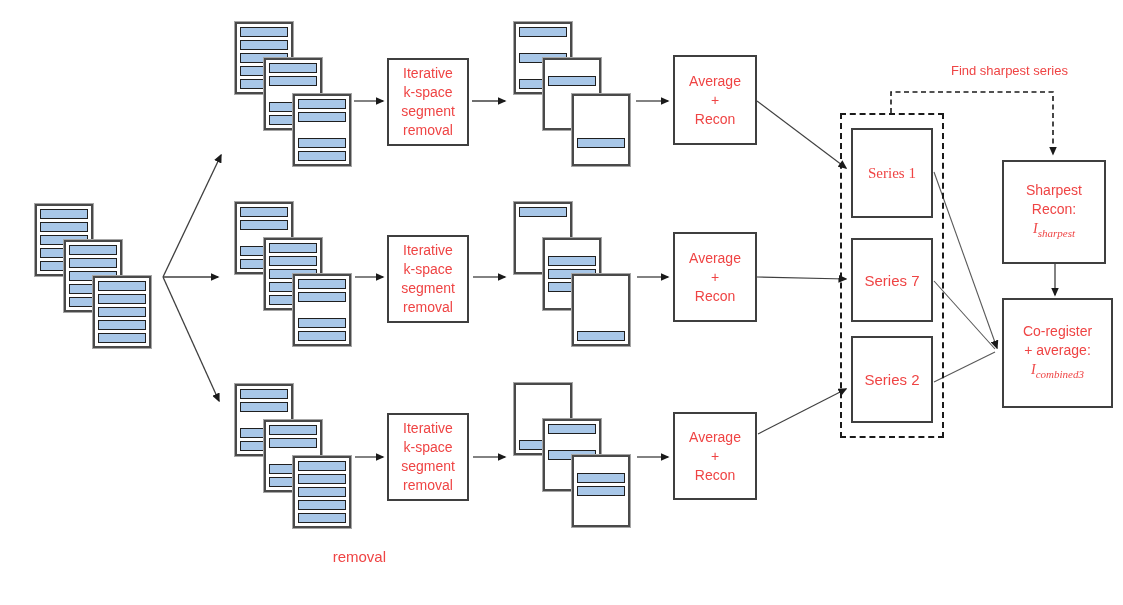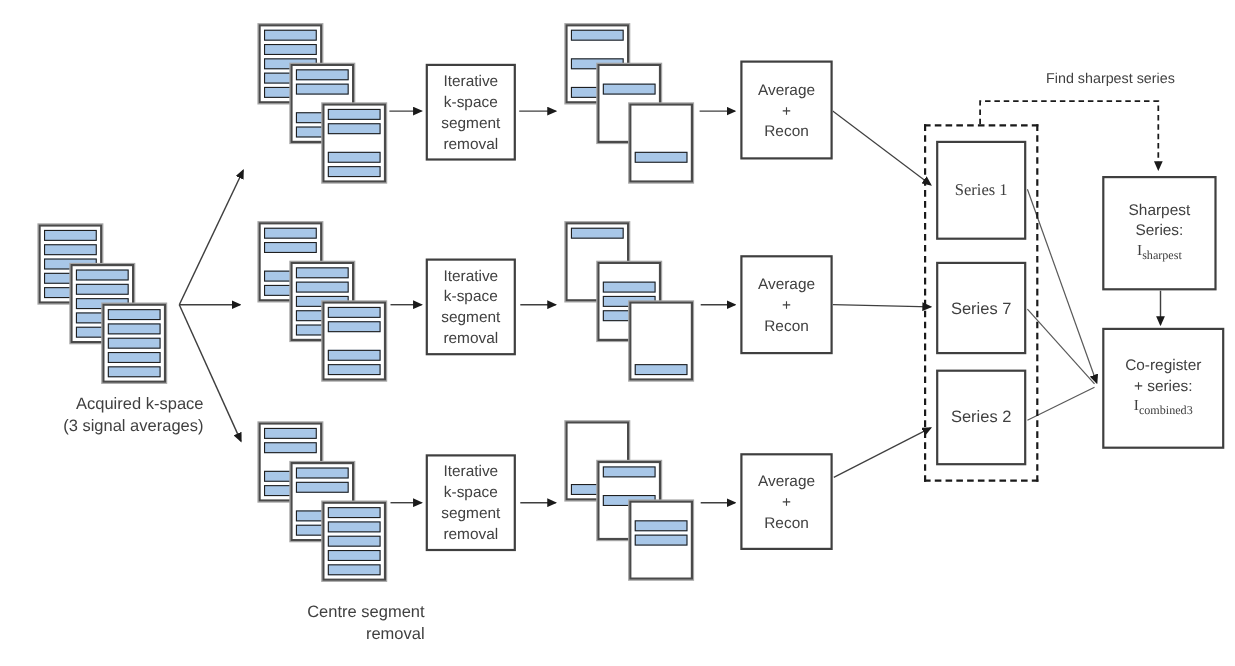--- a/index.html
+++ b/index.html
@@ -1,18 +1,18 @@
 <!DOCTYPE html>
 <html><head>
 <meta charset="utf-8">
 <style>
   html,body{margin:0;padding:0;background:#ffffff;}
   #canvas{
     position:relative;width:1123px;height:605px;background:#ffffff;
-    font-family:"Liberation Sans",sans-serif;color:#404040;overflow:hidden;
+    font-family:"Liberation Sans",sans-serif;color:#ef4444;overflow:hidden;
   }
   svg.connectors{position:absolute;left:0;top:0;width:1123px;height:605px;}
 
   
   .stack{position:absolute;}
   .card{
     position:absolute;width:58px;height:72px;box-sizing:border-box;
     background:#ffffff;border:2px solid #4a4a4a;box-shadow:0 0 0 1px #a6a6a6;
     padding:3px;display:flex;flex-direction:column;justify-content:space-between;
   }
@@ -23,21 +23,21 @@
   .node{
     position:absolute;box-sizing:border-box;background:#ffffff;
     border:2px solid #3f3f3f;display:flex;flex-direction:column;
     align-items:center;justify-content:center;text-align:center;
   }
   .node .ln{display:block;font-size:14px;line-height:19px;}
   .series-box .ln{font-size:15px;}
   .dashed-group{
     position:absolute;border:2px dashed #1a1a1a;background:transparent;box-sizing:border-box;
   }
-  .math{font-family:"Liberation Serif",serif;font-size:16px;line-height:19px;}
+  .math{font-family:"Liberation Serif",serif;font-style:italic;font-size:16px;line-height:19px;}
   .math sub{font-size:11px;}
 
   .caption{position:absolute;text-align:right;font-size:15px;line-height:20px;}
   .small-caption{font-size:13px;}
 </style>
 </head>
 <body>
 
 <div id="canvas">
 
@@ -282,35 +282,30 @@
   </div>
   <div class="node series-box" style="left:851px;top:238px;width:82px;height:84px;">
     <span class="ln">Series 7</span>
   </div>
   <div class="node series-box" style="left:851px;top:336px;width:82px;height:87px;">
     <span class="ln">Series 2</span>
   </div>
 
   <div class="node" style="left:1002px;top:160px;width:104px;height:104px;">
     <span class="ln">Sharpest</span>
-    <span class="ln">Series:</span>
+    <span class="ln">Recon:</span>
     <span class="ln math"><span>I</span><sub>sharpest</sub></span>
   </div>
 
   <div class="node" style="left:1002px;top:298px;width:111px;height:110px;align-items:center;">
     <span class="ln">Co-register</span>
-    <span class="ln">+ series:</span>
+    <span class="ln">+ average:</span>
     <span class="ln math"><span>I</span><sub>combined3</sub></span>
   </div>
 
-  <div class="caption" style="left:5px;top:358px;width:180px;">
-    <div>Acquired k-space</div>
-    <div>(3 signal averages)</div>
-  </div>
   <div class="caption" style="left:206px;top:547px;width:180px;">
-    <div>Centre segment</div>
     <div>removal</div>
   </div>
   <div class="caption small-caption" style="left:888px;top:61px;width:180px;">
     <div>Find sharpest series</div>
   </div>
 
 </div>
 
 </body></html>

